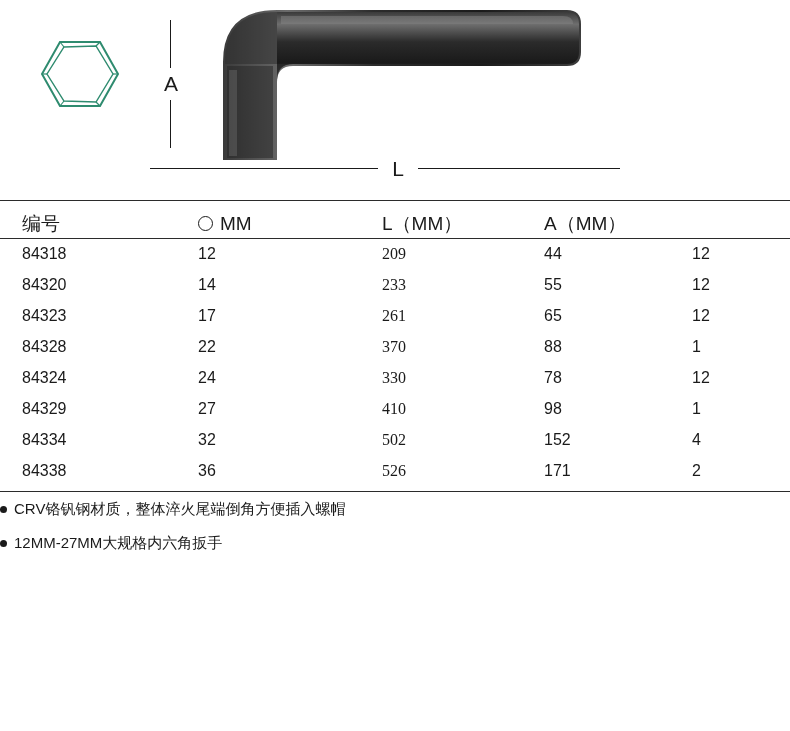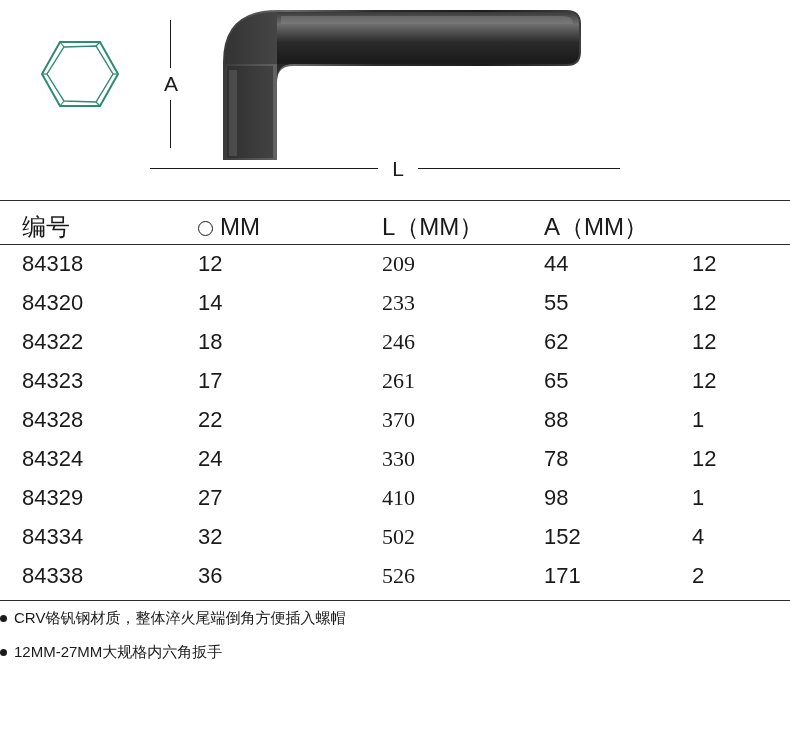--- a/index.html
+++ b/index.html
@@ -109,21 +109,21 @@
   }
   #spec-table col.c0 { width: 182px; }
   #spec-table col.c1 { width: 172px; }
   #spec-table col.c2 { width: 152px; }
   #spec-table col.c3 { width: 152px; }
   #spec-table col.c4 { width: 132px; }
 
   #spec-table thead th {
     font-weight: normal;
     text-align: left;
-    font-size: 24px;
+    font-size: 19px;
     padding: 10px 0 1px 0;
     border-top: 1px solid #2b2b2b;
     border-bottom: 1px solid #2b2b2b;
     color: #1a1a1a;
   }
   #spec-table thead th.h0 { padding-left: 22px; }
   #spec-table thead th.h1 { padding-left: 16px; }
   #spec-table thead th.h2 { padding-left: 28px; }
   #spec-table thead th.h3 { padding-left: 38px; }
 
@@ -132,21 +132,21 @@
     width: 13px;
     height: 13px;
     border: 1px solid #1a1a1a;
     border-radius: 50%;
     vertical-align: -1px;
     margin-right: 7px;
   }
 
   #spec-table tbody td {
     padding: 6px 0 7px 0;
-    font-size: 22px;
+    font-size: 16px;
     color: #1a1a1a;
   }
   #spec-table tbody td.d0 { padding-left: 22px; }
   #spec-table tbody td.d1 { padding-left: 16px; }
   #spec-table tbody td.d2 { padding-left: 28px; font-family: Liberation Serif, serif; }
   #spec-table tbody td.d3 { padding-left: 38px; }
   #spec-table tbody td.d4 { padding-left: 34px; }
 
   
   #features {
@@ -262,27 +262,20 @@
         <td class="d4">12</td>
       </tr>
       <tr>
         <td class="d0">84320</td>
         <td class="d1">14</td>
         <td class="d2">233</td>
         <td class="d3">55</td>
         <td class="d4">12</td>
       </tr>
       <tr>
-        <td class="d0">84322</td>
-        <td class="d1">18</td>
-        <td class="d2">246</td>
-        <td class="d3">62</td>
-        <td class="d4">12</td>
-      </tr>
-      <tr>
         <td class="d0">84323</td>
         <td class="d1">17</td>
         <td class="d2">261</td>
         <td class="d3">65</td>
         <td class="d4">12</td>
       </tr>
       <tr>
         <td class="d0">84328</td>
         <td class="d1">22</td>
         <td class="d2">370</td>

